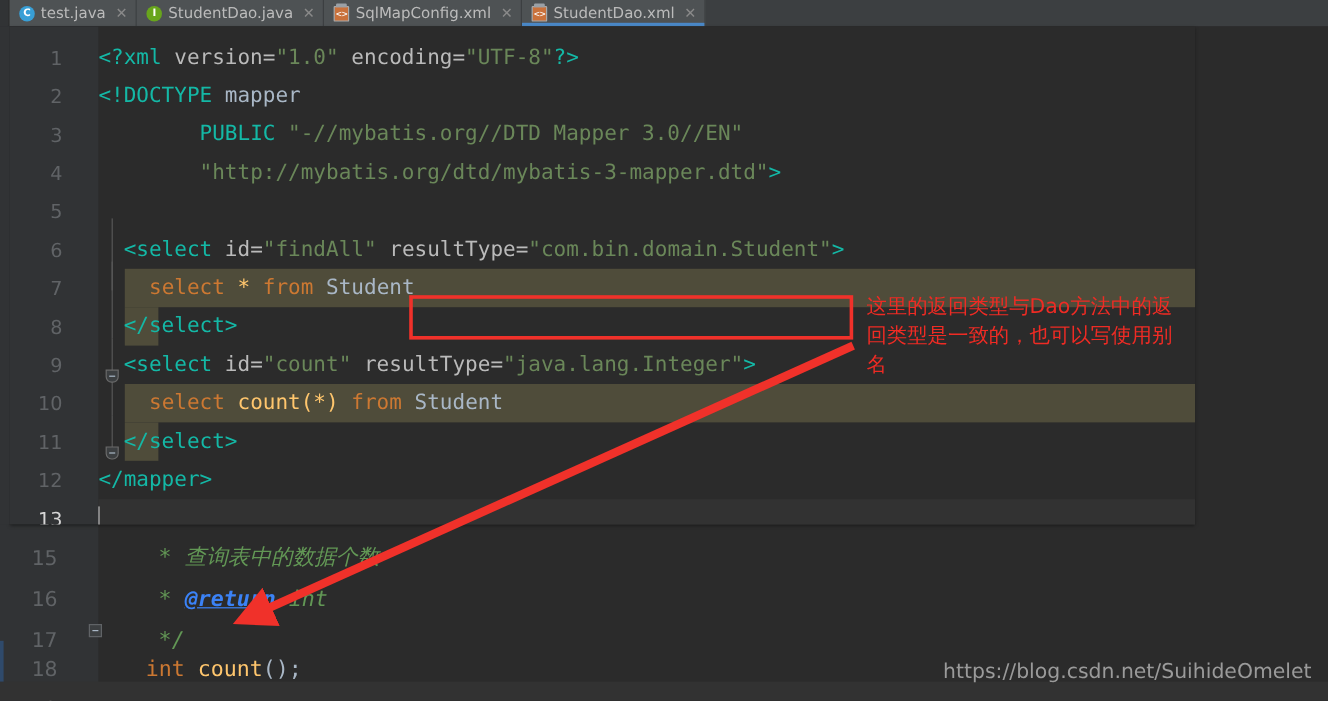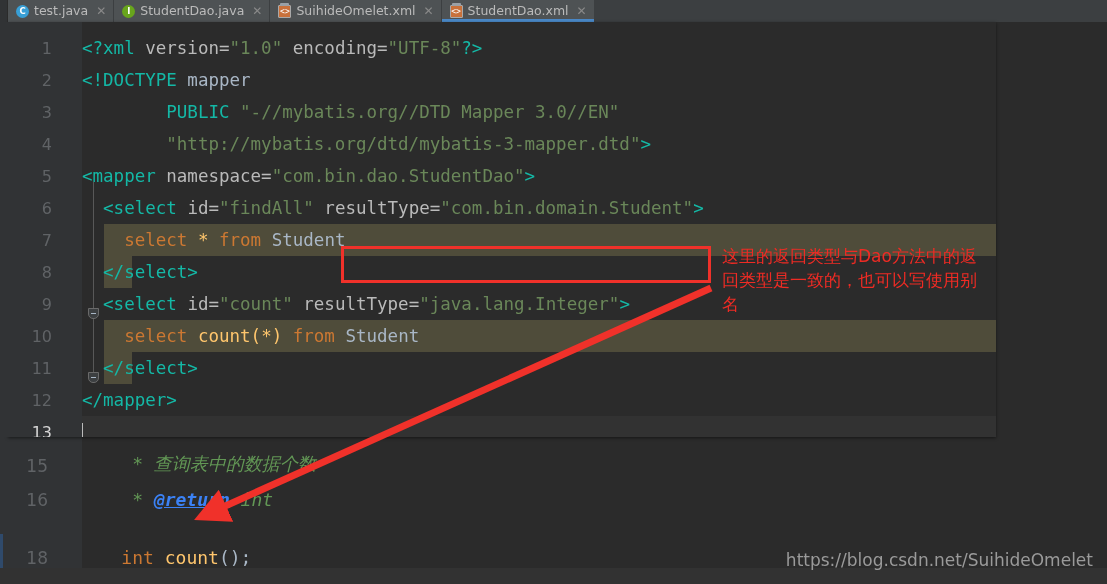--- a/index.html
+++ b/index.html
@@ -222,21 +222,21 @@
     </div>
 
     <div class="tab">
       <span class="ico ico-interface">I</span>
       <span class="tab-label">StudentDao.java</span>
       <span class="tab-close">✕</span>
     </div>
 
     <div class="tab">
       <span class="ico ico-xml">&lt;&gt;</span>
-      <span class="tab-label">SuihideOmelet.xml</span>
+      <span class="tab-label">SqlMapConfig.xml</span>
       <span class="tab-close">✕</span>
     </div>
 
     <div class="tab active">
       <span class="ico ico-xml">&lt;&gt;</span>
       <span class="tab-label">StudentDao.xml</span>
       <span class="tab-close">✕</span>
       <span class="tab-underline"></span>
     </div>
   </div>
@@ -247,20 +247,27 @@
     <div class="jline" style="top:420px">
       <span class="num">15</span>
       <span class="code c-comment">     * 查询表中的数据个数</span>
     </div>
 
     <div class="jline" style="top:454px">
       <span class="num">16</span>
       <span class="code"><span class="c-comment">     * </span><span class="c-doc-link">@return</span><span class="c-comment"> int</span></span>
     </div>
 
+    <div class="jline" style="top:488px">
+      <span class="num">17</span>
+      <span class="code c-comment">     */</span>
+      <span class="fold-mark" style="top:10px">
+          <span class="fold-box"></span>
+        </span>
+    </div>
 
     <div class="jline" style="top:512px;height:34px">
       <span class="num">18</span>
       <span class="code"><span class="c-plain">    </span><span class="c-kw">int</span><span class="c-plain"> </span><span class="c-fn">count</span><span class="c-plain">();</span></span>
     </div>
 
     <div class="jline current" style="top:546px">
       <span class="rowfill"></span>
       <span class="num">19</span>
       <span class="code c-plain"></span>
@@ -294,21 +301,20 @@
       <span class="code"><span class="c-plain">        </span><span class="c-tag">PUBLIC</span><span class="c-plain"> </span><span class="c-string">"-//mybatis.org//DTD Mapper 3.0//EN"</span></span>
     </div>
 
     <div class="xline" style="top:106px">
       <span class="num">4</span>
       <span class="code"><span class="c-plain">        </span><span class="c-string">"http://mybatis.org/dtd/mybatis-3-mapper.dtd"</span><span class="c-tag">&gt;</span></span>
     </div>
 
     <div class="xline" style="top:138px">
       <span class="num">5</span>
-      <span class="code"><span class="c-tag">&lt;mapper</span><span class="c-attr"> namespace=</span><span class="c-string">"com.bin.dao.StudentDao"</span><span class="c-tag">&gt;</span></span>
       <span class="xfold tri" style="top:148px;left:80px">
           <span class="sq"></span>
         </span>
     </div>
 
     <div class="xline" style="top:170px">
       <span class="num">6</span>
       <span class="code"><span class="c-plain">  </span><span class="c-tag">&lt;select</span><span class="c-attr"> id=</span><span class="c-string">"findAll"</span><span class="c-attr"> resultType=</span><span class="c-string">"com.bin.domain.Student"</span><span class="c-tag">&gt;</span></span>
       <span class="xfold tri" style="top:180px;left:80px">
           <span class="sq"></span>

